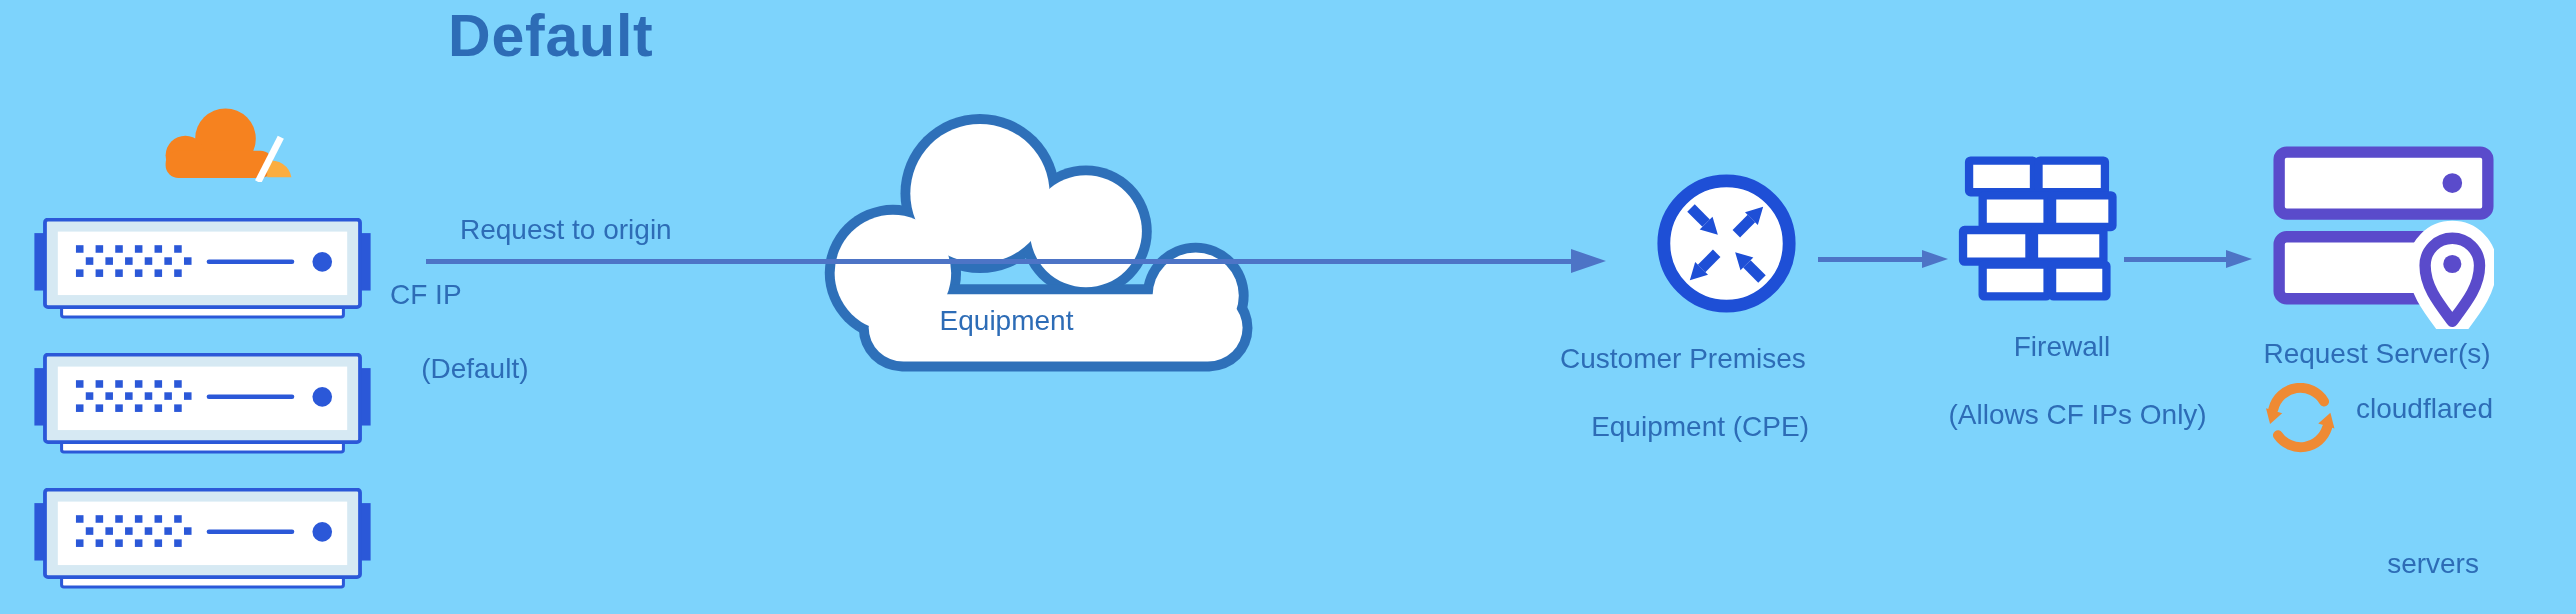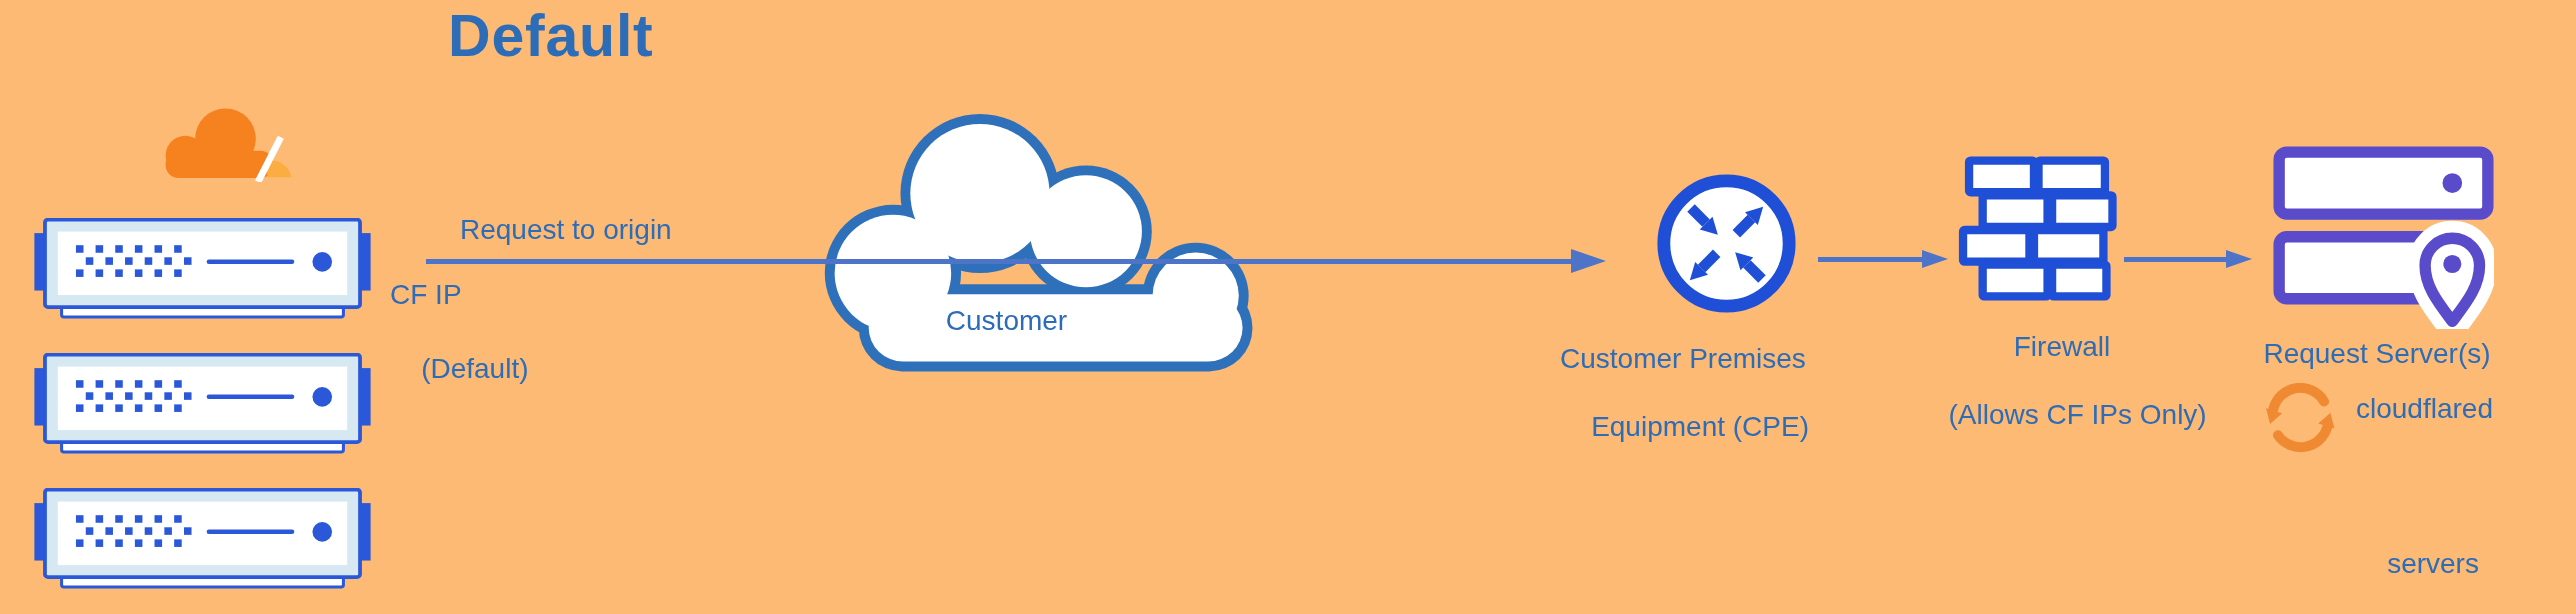--- a/index.html
+++ b/index.html
@@ -1,17 +1,17 @@
 <!DOCTYPE html>
 <html style="--label_blue: #2D6CB6; --line_blue: #4D74C6; --icon_blue: #1E4FD6; --server_blue: #2B58D8; --server_light: #D6E9F3; --cloud_stroke: #2E70B9; --origin_purple: #5A4BCB; --cf_orange: #F6821F; --cf_orange_light: #FBAD41; --sync_orange: #EF8A33; --wordmark_black: #1A1A1C;font-size:12px"><head>
 <meta charset="utf-8">
 <style>
   html,body{margin:0;padding:0;background:#fff;}
   body{font-family:"Liberation Sans","DejaVu Sans",sans-serif;}
-  .canvas{position:relative;width:2576px;height:614px;background:#fdba74;overflow:hidden;}
+  .canvas{position:relative;width:2576px;height:614px;background:#7dd3fc;overflow:hidden;}
   .abs{position:absolute;}
   .title{font-size:59px;font-weight:600;color:var(--label_blue);letter-spacing:0.8px;}
   .lbl{font-size:28px;color:var(--label_blue);line-height:1.32;white-space:pre;}
   .lbl.tight{line-height:1.22;}
   .lbl.center{text-align:center;}
   .wordmark{font-size:36px;font-weight:800;letter-spacing:3.8px;color:var(--wordmark_black);white-space:nowrap;}
   .regmark{font-size:15px;font-weight:700;vertical-align:21px;letter-spacing:0;}
   .hline{position:absolute;background:var(--line_blue);}
   .ahead{position:absolute;width:0;height:0;}
   .ahead.big{border-top:12px solid transparent;border-bottom:12px solid transparent;border-left:35px solid var(--line_blue);}
@@ -96,21 +96,21 @@
       <rect x="50" y="225" width="520" height="115" rx="57"></rect>
     </g>
     <g fill="#ffffff">
       <circle cx="95" cy="210" r="77"></circle>
       <circle cx="210" cy="105" r="92"></circle>
       <circle cx="350" cy="155" r="74"></circle>
       <circle cx="495" cy="240" r="57"></circle>
       <rect x="63" y="238" width="494" height="89" rx="46"></rect>
     </g>
   </svg>
-  <div class="abs lbl center z6" style="left:855px;top:303px;width:303px;">Customer</div>
+  <div class="abs lbl center z6" style="left:855px;top:303px;width:303px;">Equipment</div>
 
   <div class="hline z5" style="left:426px;top:259px;width:1148px;height:4.5px;"></div>
   <div class="ahead big z5" style="left:1571px;top:249px;"></div>
 
   <svg class="abs" style="left:1651px;top:168px;" width="151" height="151" viewBox="-100 -100 200 200">
     <circle cx="0" cy="0" r="83" fill="#ffffff" style="stroke:var(--icon_blue)" stroke-width="17"></circle>
     <g style="stroke:var(--icon_blue)" stroke-width="14">
       <line x1="-47" y1="-47" x2="-27" y2="-27"></line>
       <line x1="13" y1="-13" x2="33" y2="-33"></line>
       <line x1="-13" y1="13" x2="-33" y2="33"></line>

